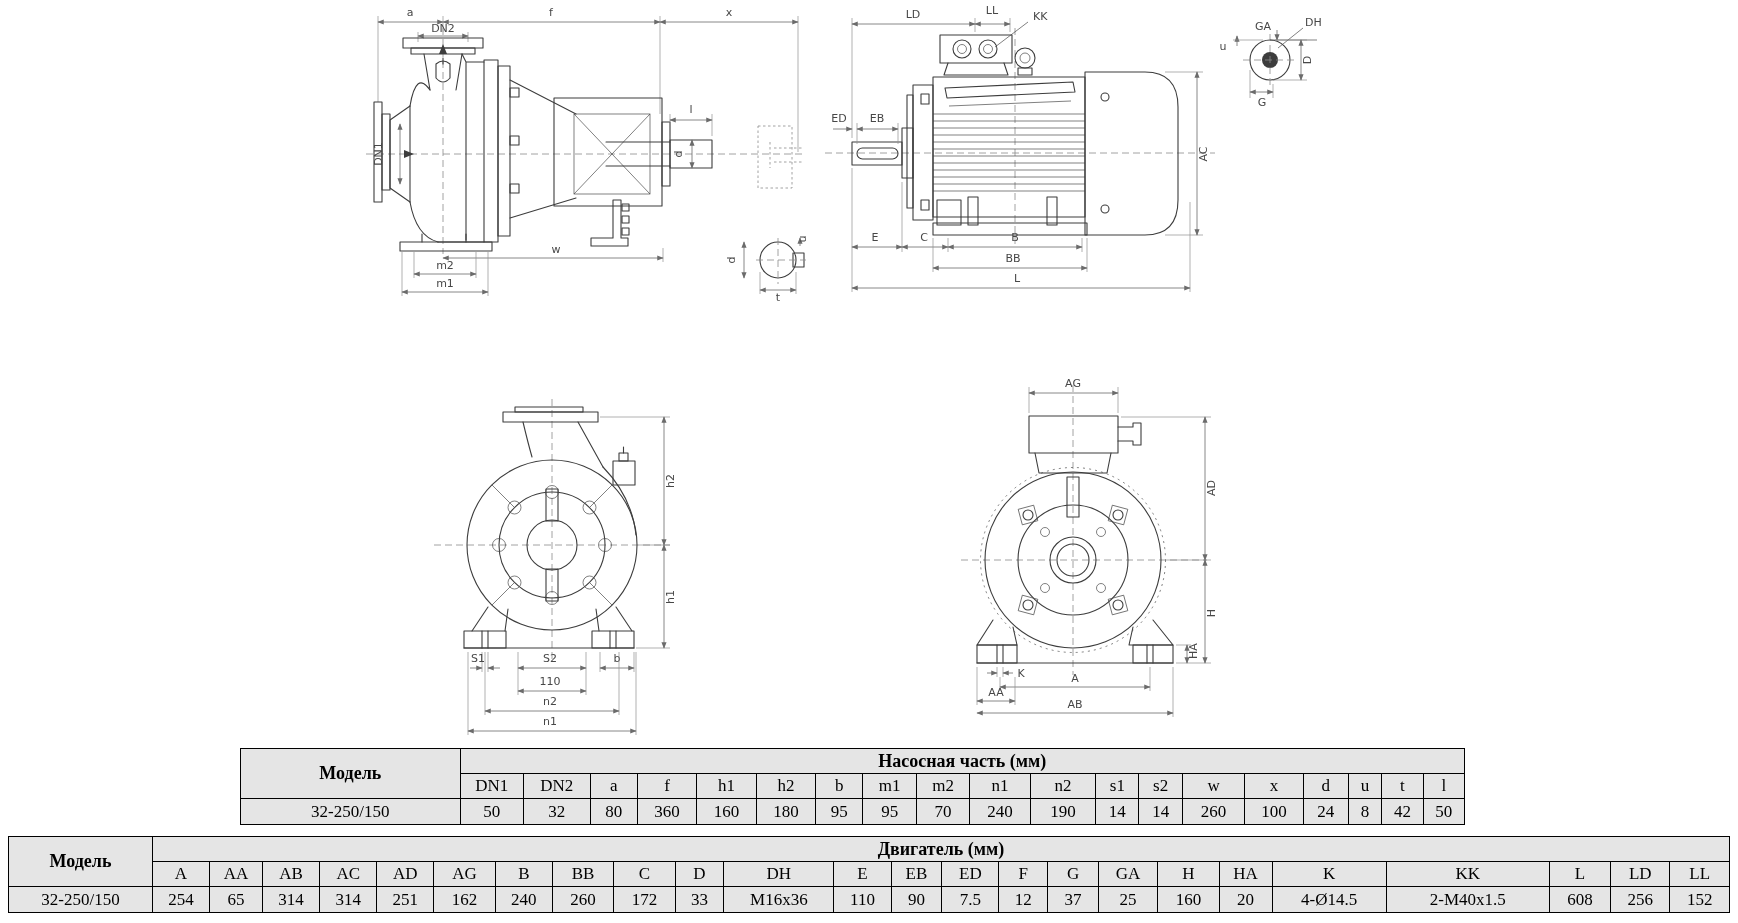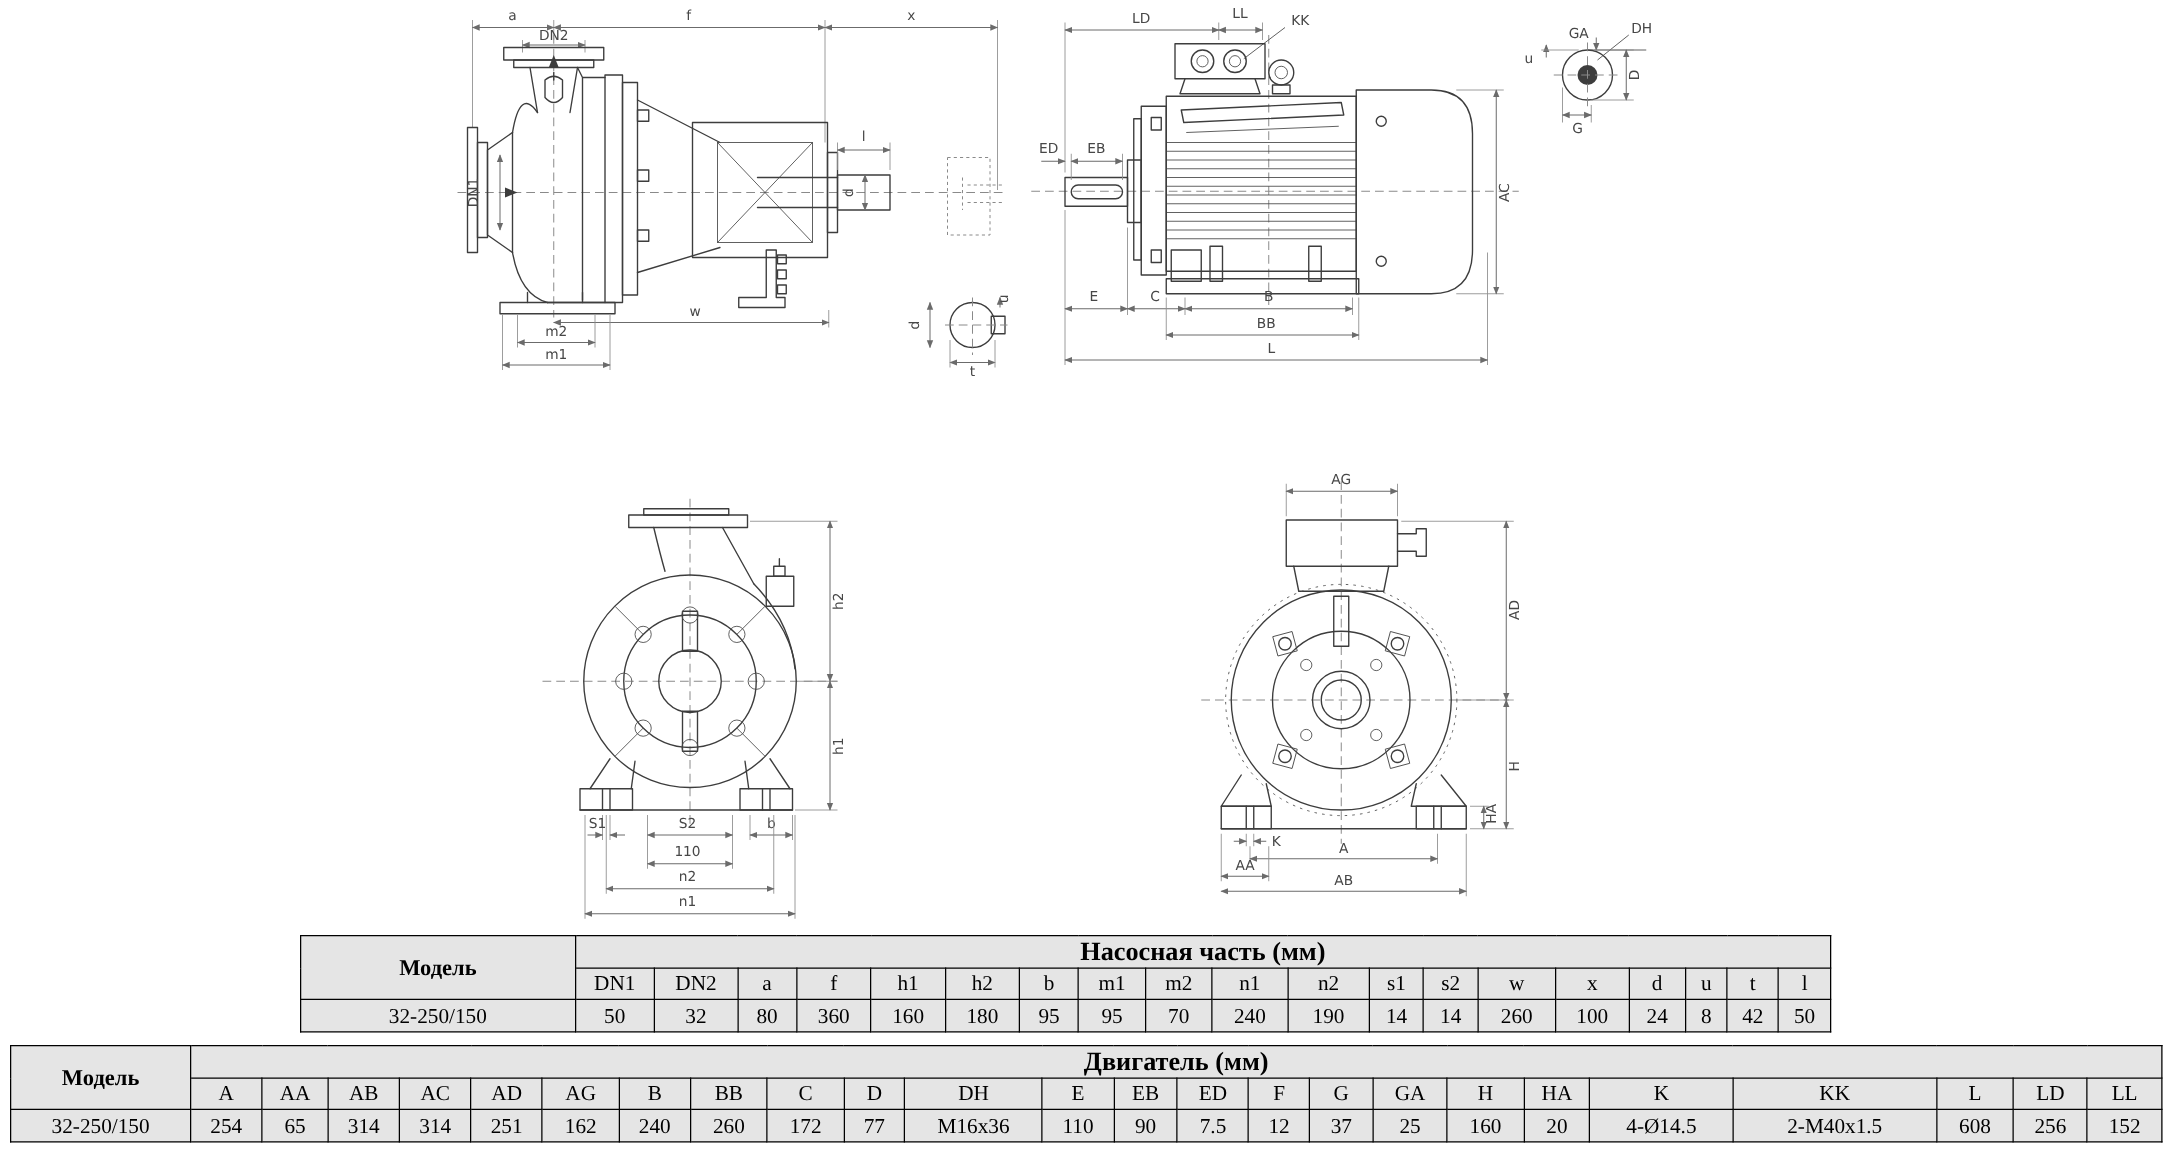--- a/index.html
+++ b/index.html
@@ -11,21 +11,21 @@
   .cl{stroke:#8a8a8a;stroke-width:0.8;fill:none;stroke-dasharray:7 4;}
   .hid{stroke:#8a8a8a;stroke-width:0.8;fill:none;stroke-dasharray:2.5 2.5;}
   .dim{stroke:#6b6b6b;stroke-width:0.8;fill:none;}
   .ext{stroke:#8f8f8f;stroke-width:0.7;fill:none;}
   .lbl{font-family:"DejaVu Sans","Liberation Sans",sans-serif;font-size:11px;fill:#474747;}
   .fillc{fill:#3d3d3d;stroke:none;}
   table{border-collapse:collapse;table-layout:fixed;background:#e5e5e5;}
   td{border:1px solid #000;text-align:center;vertical-align:middle;
      font-size:17px;padding:0 2px;overflow:hidden;white-space:nowrap;}
   .model-h{font-weight:bold;font-size:18px;}
-  .group-h{font-weight:bold;font-size:21px;}
+  .group-h{font-weight:bold;font-size:18px;}
   .tbl{position:absolute;}
 </style>
 </head>
 <body>
 
 <div id="page">
 
 <svg style="left:366px;top:2px;" width="440" height="300" viewBox="0 0 440 300">
   <defs>
     <marker id="a1" viewBox="0 0 10 10" refX="9" refY="5" markerWidth="8" markerHeight="8" orient="auto-start-reverse">
@@ -533,21 +533,21 @@
     <td>32-250/150</td>
     <td>254</td>
     <td>65</td>
     <td>314</td>
     <td>314</td>
     <td>251</td>
     <td>162</td>
     <td>240</td>
     <td>260</td>
     <td>172</td>
-    <td>77</td>
+    <td>33</td>
     <td>M16x36</td>
     <td>110</td>
     <td>90</td>
     <td>7.5</td>
     <td>12</td>
     <td>37</td>
     <td>25</td>
     <td>160</td>
     <td>20</td>
     <td>4-Ø14.5</td>

